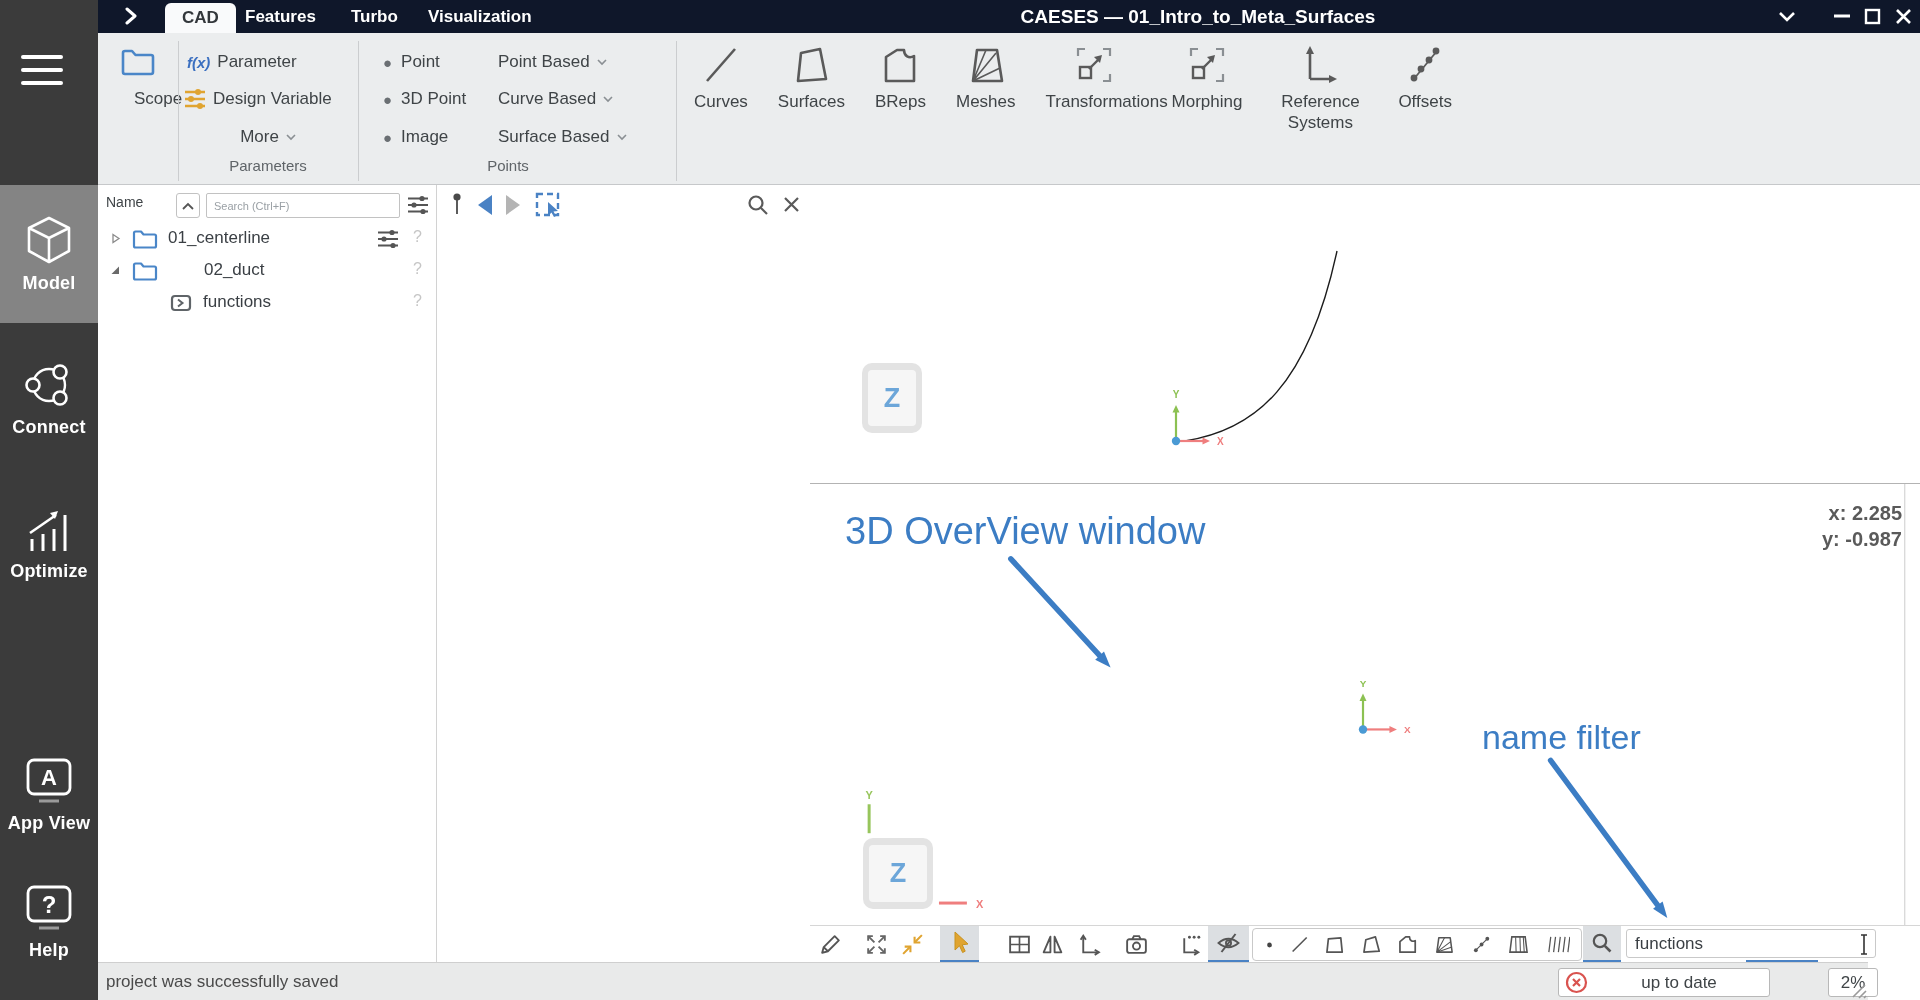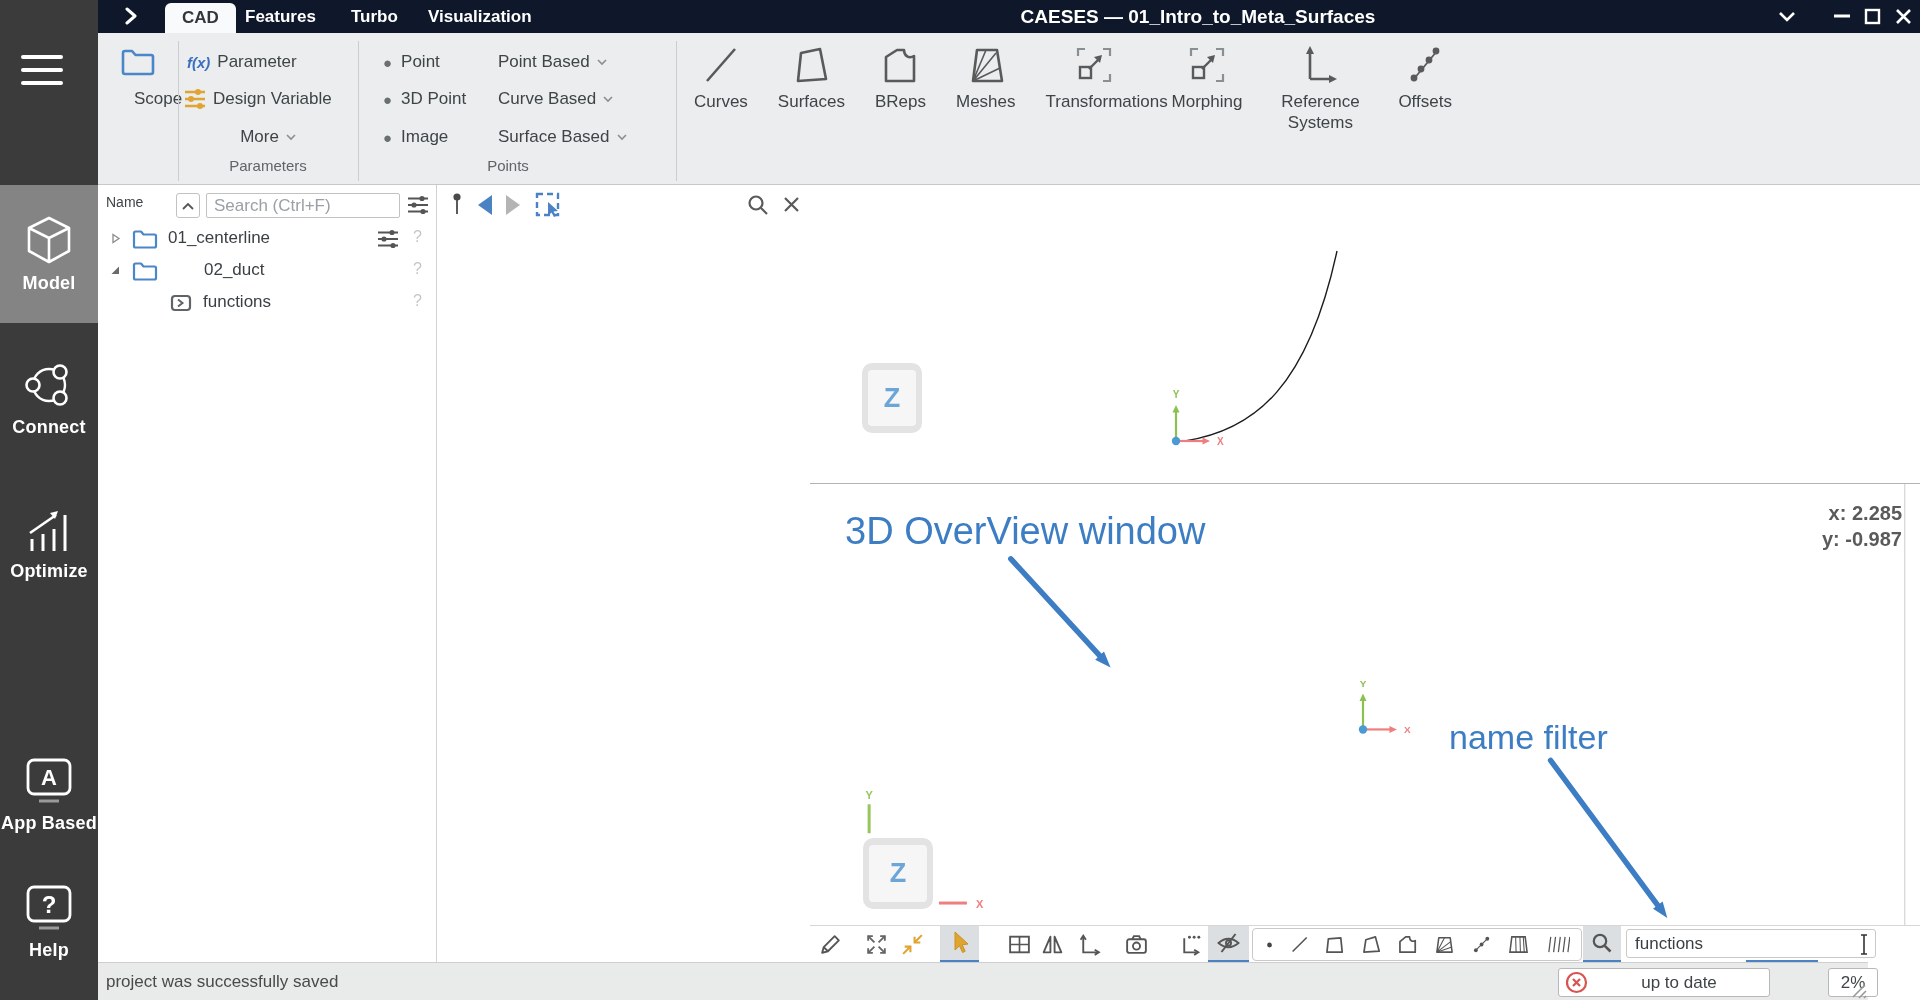--- a/index.html
+++ b/index.html
@@ -34,21 +34,21 @@
 .tools { position:absolute; left:596px; top:8px; display:flex; align-items:flex-start; gap:30px; }
 .tool { display:flex; flex-direction:column; align-items:center; cursor:pointer; }
 .tool .ticon { height:48px; display:flex; align-items:center; justify-content:center; }
 .tool .tlabel { font-size:17px; margin-top:2px; text-align:center; line-height:21px; max-width:96px; }
 
 
 .treepanel { left:98px; top:185px; width:339px; height:777px; background:#fff; border-right:1px solid #d2d2d2; }
 .tree-header { position:absolute; left:0; top:0; width:100%; height:38px; }
 .name-col { position:absolute; left:8px; top:9px; font-size:14px; color:#3f4447; }
 .sort-btn { position:absolute; left:78px; top:8px; width:24px; height:25px; border:1px solid #c2c2c2; border-radius:3px; background:#fff; display:flex; align-items:center; justify-content:center; cursor:pointer; }
-.search-box { position:absolute; left:108px; top:8px; width:194px; height:25px; border:1px solid #c2c2c2; border-radius:2px; font-size:17px; padding:0 7px; color:#444; font-family:inherit; }
+.search-box { position:absolute; left:108px; top:8px; width:194px; height:25px; border:1px solid #c2c2c2; border-radius:2px; font-size:11px; padding:0 7px; color:#444; font-family:inherit; }
 .search-box::placeholder { color:#9aa0a5; }
 .tree-row { position:absolute; left:0; width:100%; height:32px; cursor:pointer; }
 .tree-label { position:absolute; top:6px; font-size:17px; color:#3a3f44; }
 .badge { position:absolute; left:315px; top:6px; font-size:16px; color:#c6c6c6; }
 
 
 .midpanel { left:437px; top:185px; width:373px; height:777px; background:#fff; }
 .mp-icon { position:absolute; cursor:pointer; }
 
 
@@ -116,21 +116,21 @@
       </svg>
       <div class="nav-label">Optimize</div>
     </div>
 
     <div class="nav-item" style="top:745px;height:100px;">
       <svg width="48" height="48" viewBox="0 0 48 48">
         <rect x="3" y="3" width="42" height="34" rx="6" fill="none" stroke="#fff" stroke-width="2.8"></rect>
         <text x="24" y="28" text-anchor="middle" font-size="22" font-weight="bold" fill="#fff" font-family="inherit">A</text>
         <path d="M14,44 H34" stroke="#9a9a9a" stroke-width="3"></path>
       </svg>
-      <div class="nav-label">App Based</div>
+      <div class="nav-label">App View</div>
     </div>
 
     <div class="nav-item" style="top:872px;height:100px;">
       <svg width="48" height="48" viewBox="0 0 48 48">
         <rect x="3" y="3" width="42" height="34" rx="6" fill="none" stroke="#fff" stroke-width="2.8"></rect>
         <text x="24" y="29" text-anchor="middle" font-size="24" font-weight="bold" fill="#fff" font-family="inherit">?</text>
         <path d="M14,44 H34" stroke="#9a9a9a" stroke-width="3"></path>
       </svg>
       <div class="nav-label">Help</div>
     </div>
@@ -441,21 +441,21 @@
       <g>
         <path d="M58,321 V350" stroke="#97c55c" stroke-width="3"></path>
         <text x="58" y="316" text-anchor="middle" font-size="11" font-weight="bold" fill="#97c55c">Y</text>
         <path d="M128,420 H156" stroke="#ef7e7e" stroke-width="3"></path>
         <text x="165" y="425" font-size="11" font-weight="bold" fill="#ef7e7e">X</text>
       </g>
       <path d="M1096,0 V442" stroke="#cccccc" stroke-width="1"></path>
     </svg>
 
     <div class="annot" style="left:35px;top:26px;font-size:38px;">3D OverView window</div>
-    <div class="annot" style="left:639px;top:234px;font-size:34px;">name filter</div>
+    <div class="annot" style="left:672px;top:234px;font-size:34px;">name filter</div>
 
     <div class="coords">
       <div>x: 2.285</div>
       <div>y: -0.987</div>
     </div>
 
     <div class="zcube" style="left:53px;top:354px;width:70px;height:71px;">
       <div class="inner">Z</div>
     </div>
   </div>

